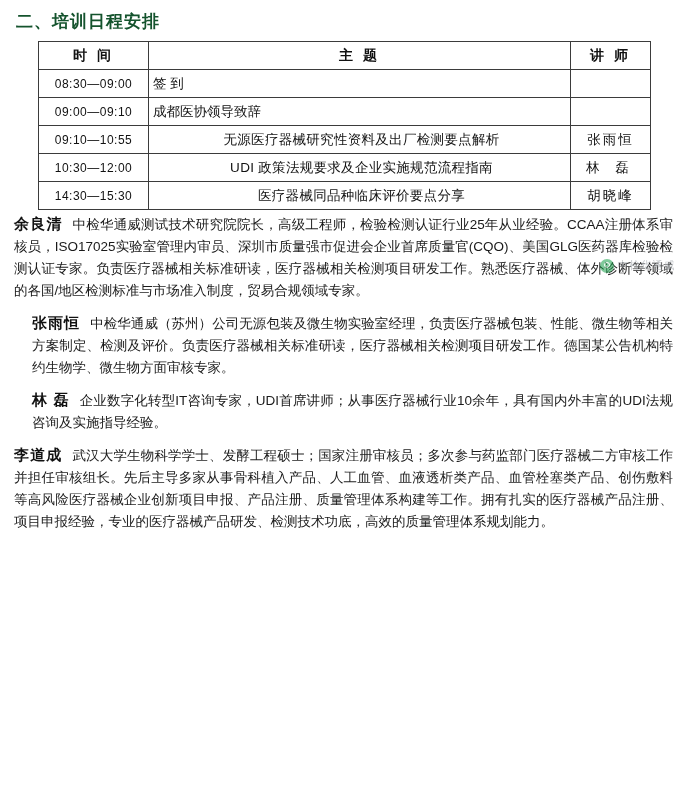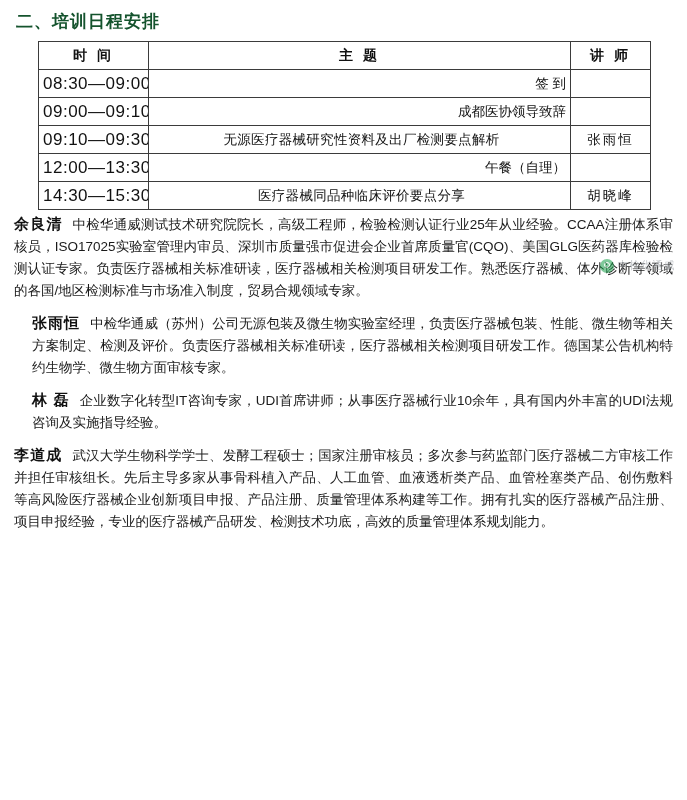--- a/index.html
+++ b/index.html
@@ -55,24 +55,24 @@
   table.schedule thead th {
     font-weight: bold;
     font-size: 14px;
     letter-spacing: 3px;
   }
   .col-time { width: 110px; }
   .col-speaker { width: 80px; }
   td.topic {
     font-size: 13.5px;
   }
-  td.topic.center { text-align: right; }
+  td.topic.center { text-align: left; }
   td.topic.left { text-align: center; padding-left: 8px; letter-spacing: 0.3px;}
   td.time {
-    font-size: 17px;
+    font-size: 12px;
     letter-spacing: 0.5px;
   }
   td.speaker {
     font-size: 13.5px;
     letter-spacing: 2px;
   }
   td.speaker.wide { letter-spacing: 6px; }
   
   .speakers {
     margin-top: 2px;
@@ -157,28 +157,28 @@
           <td class="time">08:30—09:00</td>
           <td class="topic center">签  到</td>
           <td class="speaker"></td>
         </tr>
         <tr>
           <td class="time">09:00—09:10</td>
           <td class="topic center">成都医协领导致辞</td>
           <td class="speaker"></td>
         </tr>
         <tr>
-          <td class="time">09:10—09:30</td>
+          <td class="time">09:10—10:55</td>
           <td class="topic left">无源医疗器械研究性资料及出厂检测要点解析</td>
           <td class="speaker">张雨恒</td>
         </tr>
         <tr>
-          <td class="time">12:00—13:30</td>
-          <td class="topic center">午餐（自理）</td>
-          <td class="speaker"></td>
+          <td class="time">10:30—12:00</td>
+          <td class="topic left">UDI 政策法规要求及企业实施规范流程指南</td>
+          <td class="speaker wide">林  磊</td>
         </tr>
         <tr>
           <td class="time">14:30—15:30</td>
           <td class="topic left">医疗器械同品种临床评价要点分享</td>
           <td class="speaker">胡晓峰</td>
         </tr>
       </tbody>
     </table>
   </div>
 

